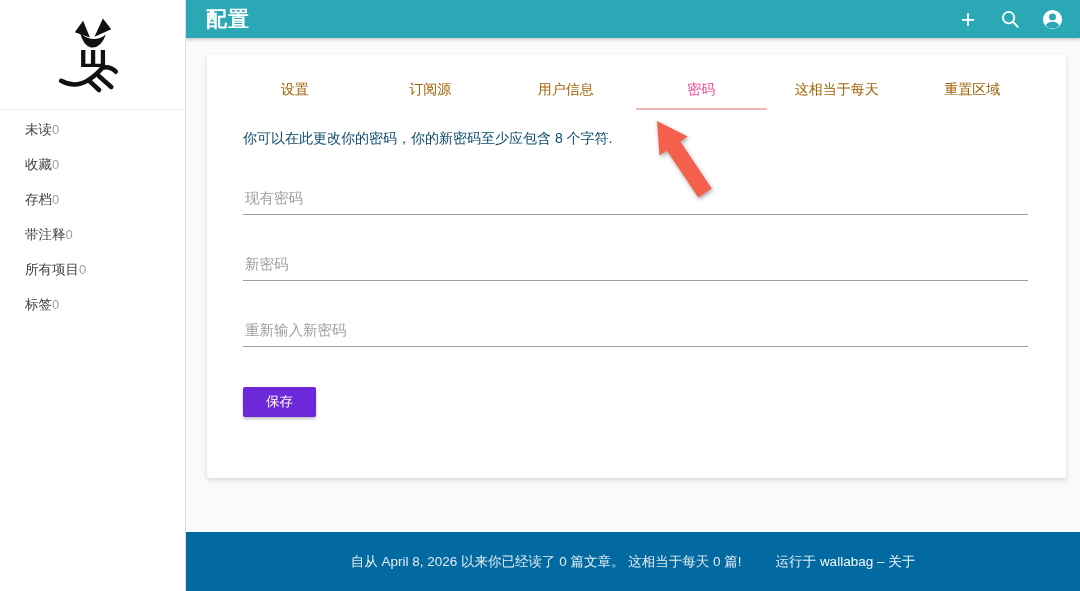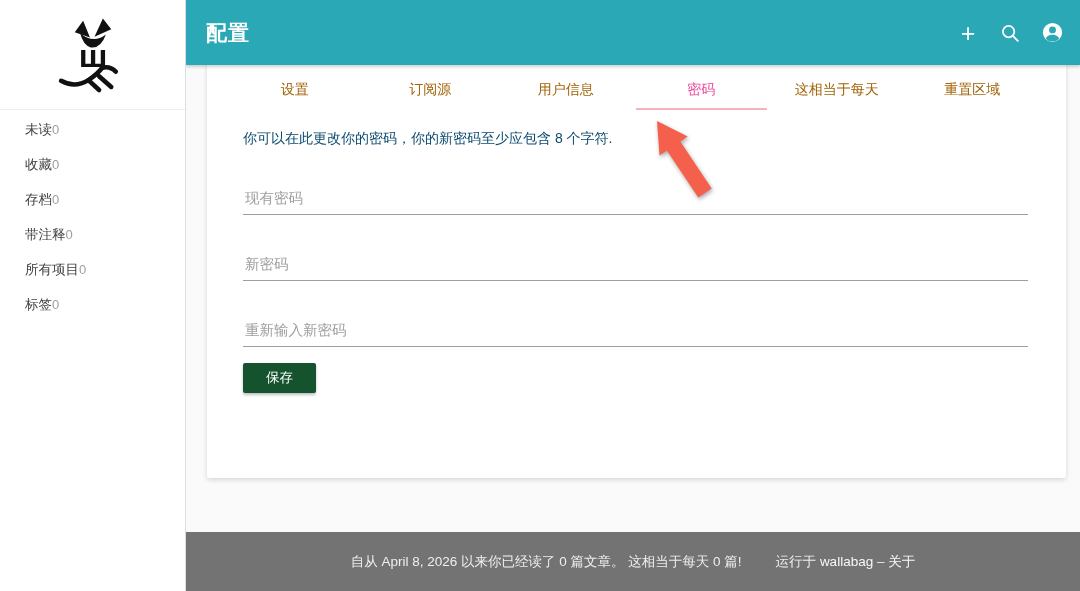--- a/index.html
+++ b/index.html
@@ -11,21 +11,21 @@
     border-right:1px solid #ddd;box-sizing:border-box;z-index:3;}
   .logo-block{height:109px;border-bottom:1px solid #ececec;display:flex;
     align-items:center;justify-content:center;}
   .side-nav{padding-top:2px;}
   .side-item{height:35px;display:flex;align-items:center;justify-content:flex-start;
     padding:0 25px 0 25px;cursor:pointer;}
   .side-item .lbl{font-size:13.5px;color:#424242;}
   .side-item .cnt{font-size:13px;color:#9e9e9e;}
 
   
-  .appbar{position:absolute;left:186px;top:0;right:0;height:65px;background:#2BA8B5;
+  .appbar{position:absolute;left:186px;top:0;right:0;height:38px;background:#2BA8B5;
     display:flex;align-items:center;padding:0 16px 0 20px;box-sizing:border-box;
     box-shadow:0 2px 3px rgba(0,0,0,0.18);z-index:2;}
   .appbar .title{color:#fff;font-size:21px;font-weight:bold;letter-spacing:1px;}
   .appbar .spacer{flex:1;}
   .bar-icon{width:24px;height:24px;margin-left:18px;display:flex;align-items:center;
     justify-content:center;color:#fff;cursor:pointer;}
   .plus-glyph{font-size:25px;font-weight:300;line-height:24px;}
 
   
   .main{position:absolute;left:186px;top:49px;right:0;bottom:59px;background:#fafafa;}
@@ -40,27 +40,27 @@
     height:2px;background:#f3b5b7;}
 
   .tab-body{padding:0 38px 0 36px;}
   .desc{margin:18px 0 0 0;font-size:14px;color:#0c4a6e;line-height:20px;}
   .field{margin-top:35px;}
   .field input{width:100%;box-sizing:border-box;border:none;outline:none;
     border-bottom:1px solid #9e9e9e;height:31px;font-size:14.5px;color:#333;
     background:transparent;font-family:Liberation Mono, monospace;}
   .field input::placeholder{color:#9e9e9e;opacity:1;}
   .field.first{margin-top:36px;}
-  .save-btn{margin-top:16px;width:73px;height:30px;background:#14532d;color:#fff;
+  .save-btn{margin-top:40px;width:73px;height:30px;background:#6d28d9;color:#fff;
     border:none;border-radius:2px;font-size:13.5px;cursor:pointer;
     box-shadow:0 2px 3px rgba(0,0,0,0.25);
     font-family:"Liberation Sans","DejaVu Sans",sans-serif;}
 
   
-  .footer{position:absolute;left:186px;right:0;bottom:0;height:59px;background:#737373;
+  .footer{position:absolute;left:186px;right:0;bottom:0;height:59px;background:#0369a1;
     display:flex;align-items:center;justify-content:center;gap:34px;
     color:rgba(255,255,255,0.88);font-size:13.5px;}
   .footer a{color:rgba(255,255,255,0.95);text-decoration:none;cursor:pointer;}
 
   
   .arrow-overlay{position:absolute;left:640px;top:112px;z-index:5;pointer-events:none;}
 </style>
 </head>
 <body>
 

